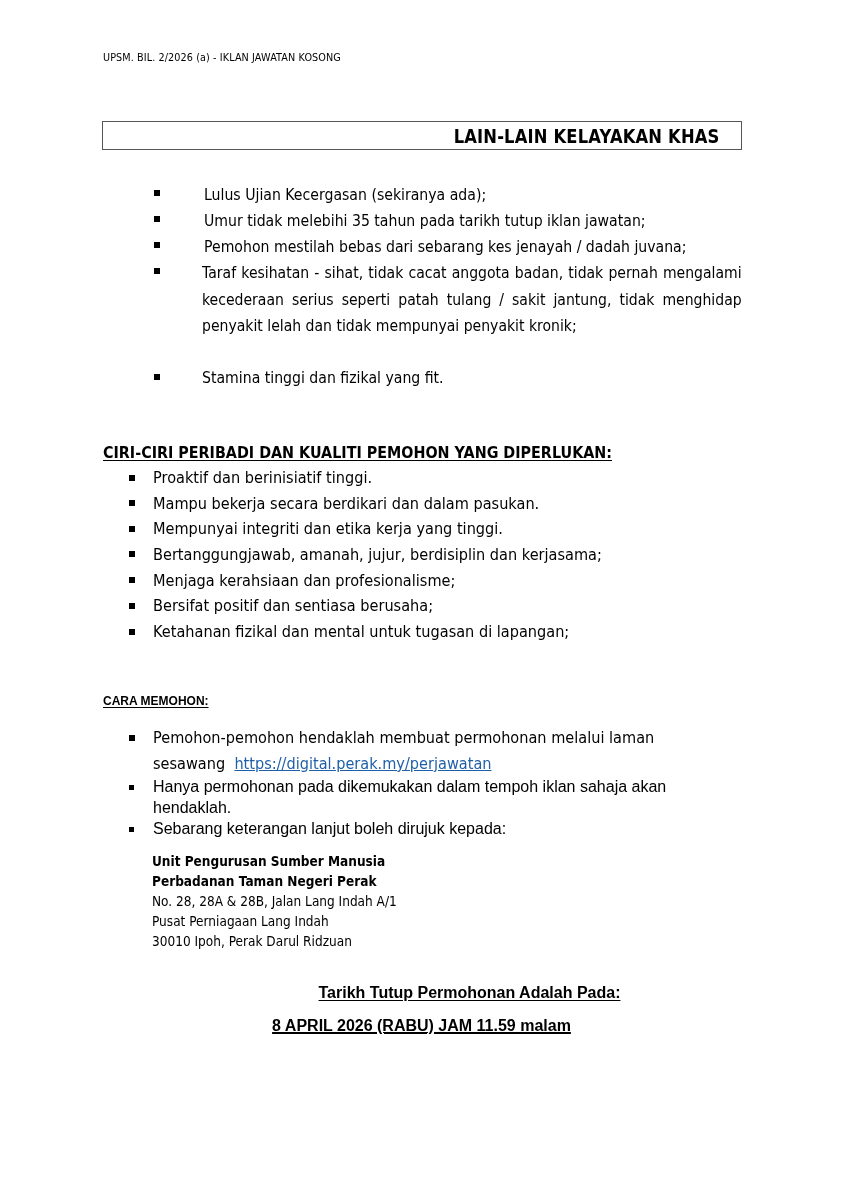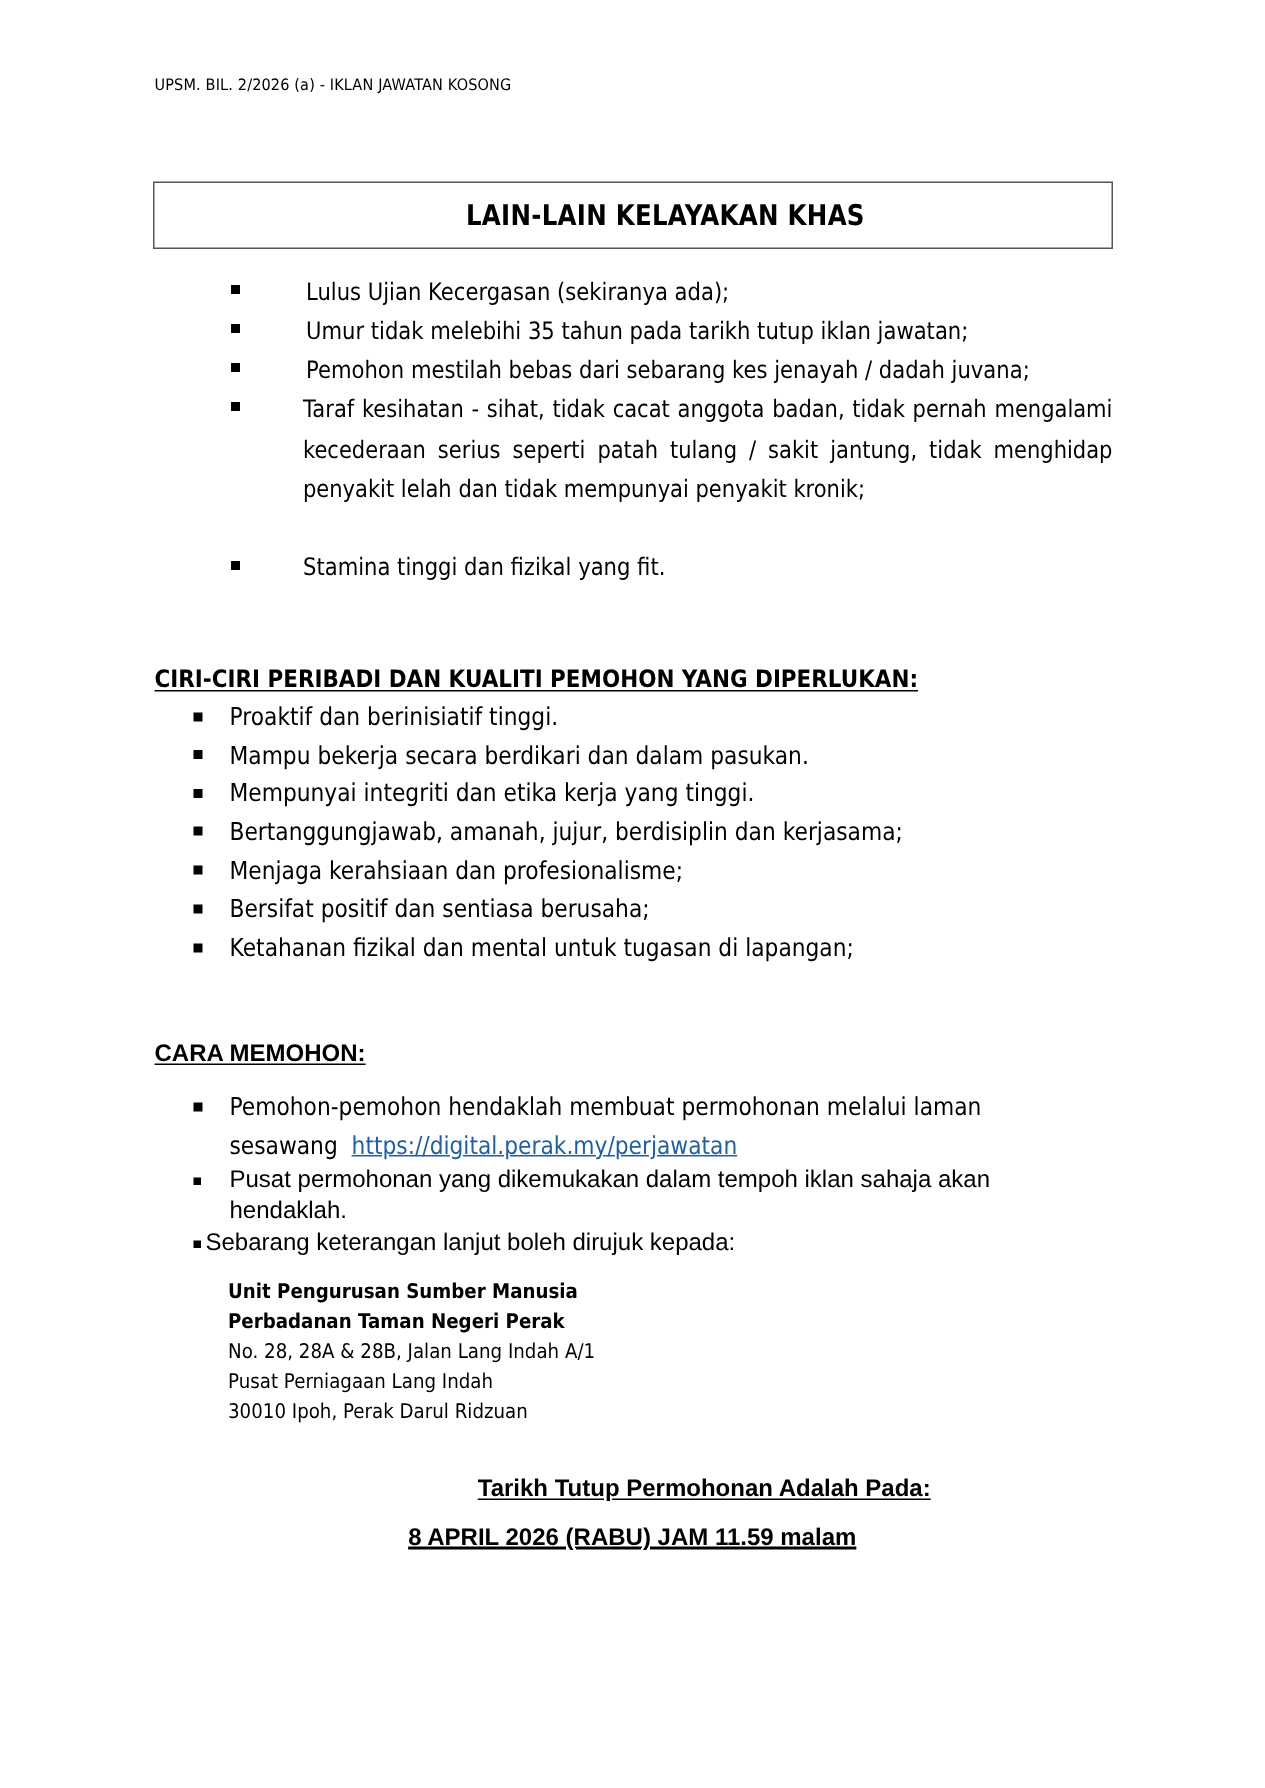--- a/index.html
+++ b/index.html
@@ -1,19 +1,19 @@
 <!DOCTYPE html>
 <html><head>
 <meta charset="utf-8">
 <style>
   html, body { margin:0; padding:0; background:#ffffff; }
   body { width:843px; height:1192px; position:relative; overflow:hidden; color:#000; font-family:"Liberation Sans", sans-serif; }
   .abs { position:absolute; }
   .header-line { left:103px; top:51px; font-size:10.5px; letter-spacing:0.1px; font-family:"DejaVu Sans", sans-serif; transform:scaleX(0.92); transform-origin:left; }
-  .title-box { left:102px; top:121px; width:640px; height:45px; border:1px solid #555; box-sizing:border-box; display:flex; align-items:center; justify-content:center;padding-left:44px; }
+  .title-box { left:102px; top:121px; width:640px; height:29px; border:1px solid #555; box-sizing:border-box; display:flex; align-items:center; justify-content:flex-end;padding-left:44px; }
   .title-box span { font-family:"DejaVu Sans", sans-serif; font-weight:bold; font-size:19px; transform:scaleX(0.86); display:inline-block; letter-spacing:0.2px; }
   .cal { font-family:"DejaVu Sans", sans-serif; }
   .bullet { position:absolute; width:6px; height:6px; background:#000; }
   .khas-text { position:absolute; font-family:"DejaVu Sans", sans-serif; font-size:16px; transform:scaleX(0.88); transform-origin:left; white-space:nowrap; }
   .khas-justify { position:absolute; left:202px; width:616px; font-family:"DejaVu Sans", sans-serif; font-size:16px; line-height:26.5px; text-align:justify; text-align-last:left; transform:scaleX(0.876); transform-origin:left; }
   .sec-heading { position:absolute; font-weight:bold; text-decoration:underline; text-underline-offset:2px; }
   .ciri-text { position:absolute; left:153px; font-family:"DejaVu Sans", sans-serif; font-size:16.5px; transform:scaleX(0.88); transform-origin:left; white-space:nowrap; }
   .arial-text { position:absolute; font-family:"Liberation Sans", sans-serif; font-size:16px; white-space:nowrap; }
   .link { color:#1f5fa8; text-decoration:underline; }
   .addr { position:absolute; left:152px; font-family:"DejaVu Sans", sans-serif; font-size:13.5px; transform:scaleX(0.9); transform-origin:left; white-space:nowrap; }
@@ -65,35 +65,35 @@
   <div class="bullet" style="left:129px;top:577px;"></div>
   <div class="ciri-text" style="top:571px;">Menjaga kerahsiaan dan profesionalisme;</div>
 
   <div class="bullet" style="left:129px;top:603px;"></div>
   <div class="ciri-text" style="top:596px;">Bersifat positif dan sentiasa berusaha;</div>
 
   <div class="bullet" style="left:129px;top:629px;"></div>
   <div class="ciri-text" style="top:622px;">Ketahanan fizikal dan mental untuk tugasan di lapangan;</div>
 </div>
 
-<div class="sec-heading" style="left:103px;top:694px;font-size:16px;font-family:'Liberation Sans',sans-serif;">CARA MEMOHON:</div>
+<div class="sec-heading" style="left:103px;top:694px;font-size:12px;font-family:'Liberation Sans',sans-serif;">CARA MEMOHON:</div>
 
 <div>
   <div class="bullet" style="left:129px;top:735px;"></div>
   <div class="ciri-text" style="top:728px;">Pemohon-pemohon hendaklah membuat permohonan melalui laman</div>
   <div class="ciri-text" style="top:754px;">
     <span>sesawang</span>&nbsp;&nbsp;<a class="link">https://digital.perak.my/perjawatan</a>
   </div>
 
   <div class="bullet" style="left:129px;top:785px;width:5px;height:5px;"></div>
-  <div class="arial-text" style="left:153px;top:778px;">Pusat permohonan yang dikemukakan dalam tempoh iklan sahaja akan</div>
+  <div class="arial-text" style="left:153px;top:778px;">Hanya permohonan pada dikemukakan dalam tempoh iklan sahaja akan</div>
   <div class="arial-text" style="left:153px;top:799px;">hendaklah.</div>
 
   <div class="bullet" style="left:129px;top:827px;width:5px;height:5px;"></div>
-  <div class="arial-text" style="left:137px;top:820px;text-align:center;">Sebarang keterangan lanjut boleh dirujuk kepada:</div>
+  <div class="arial-text" style="left:153px;top:820px;text-align:center;">Sebarang keterangan lanjut boleh dirujuk kepada:</div>
 </div>
 
 <div>
   <div class="addr b" style="top:853px;">Unit Pengurusan Sumber Manusia</div>
   <div class="addr b" style="top:873px;">Perbadanan Taman Negeri Perak</div>
   <div class="addr" style="top:893px;">No. 28, 28A &amp; 28B, Jalan Lang Indah A/1</div>
   <div class="addr" style="top:913px;">Pusat Perniagaan Lang Indah</div>
   <div class="addr" style="top:933px;">30010 Ipoh, Perak Darul Ridzuan</div>
 </div>
 

